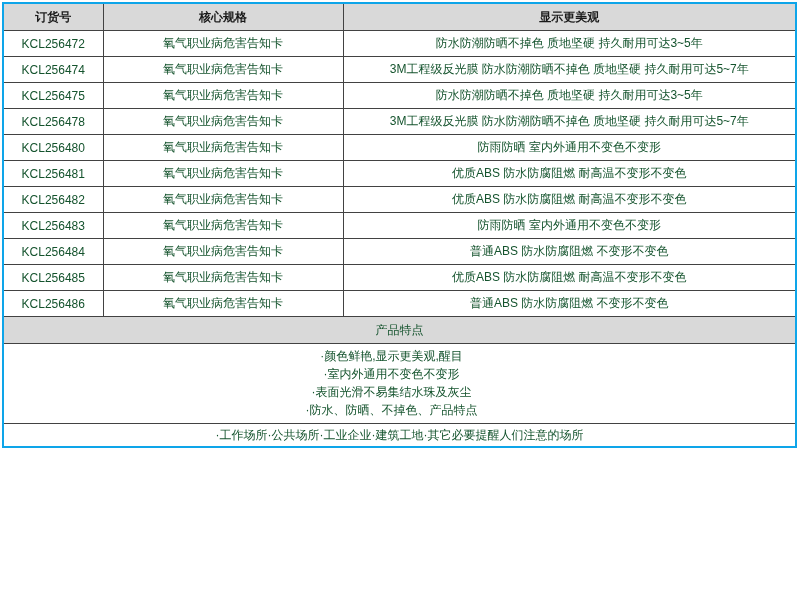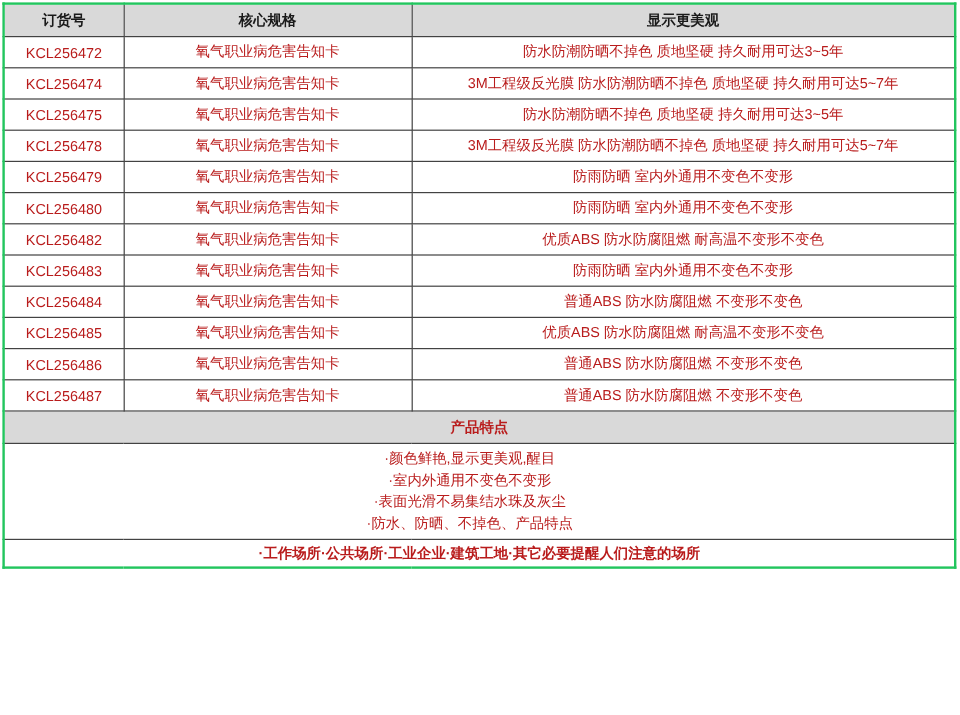--- a/index.html
+++ b/index.html
@@ -7,56 +7,55 @@
   .page {
     width:800px; height:596px;
     box-sizing:border-box;
     padding:2px 3px 5px 2px;
     background:#ffffff;
   }
   table.spec-table {
     border-collapse:collapse;
     width:100%;
     table-layout:fixed;
-    border:2px solid #22c55e;
+    border:2px solid #0ea5e9;
   }
   .spec-table th, .spec-table td {
     border:1px solid #424242;
     font-size:12px;
     text-align:center;
     vertical-align:middle;
     padding:0;
     height:25px;
-    color:#b91c1c;
+    color:#14532d;
     overflow:hidden;
     white-space:nowrap;
   }
   .spec-table th {
     background:#d9d9d9;
     color:#1a1a1a;
     font-weight:bold;
     height:26px;
   }
   .spec-table tr.section-header td {
     background:#d9d9d9;
-    color:#b91c1c;
-    font-weight:bold;
+    color:#14532d;
+    font-weight:normal;
     height:26px;
     text-align:center;
   }
   .spec-table td.multiline-cell {
     height:auto;
     padding:3px 16px 4px 0;
     line-height:18px;
     white-space:normal;
     margin-left:24px;
   }
   .spec-table td.single-note-cell {
     height:22px;
-    font-weight:bold;
   }
 </style>
 </head>
 <body>
 
 <div class="page">
   <table class="spec-table">
     <colgroup>
       <col style="width:100px">
       <col style="width:240px">
@@ -85,28 +84,28 @@
           <td>KCL256475</td>
           <td>氧气职业病危害告知卡</td>
           <td>防水防潮防晒不掉色 质地坚硬 持久耐用可达3~5年</td>
         </tr>
         <tr>
           <td>KCL256478</td>
           <td>氧气职业病危害告知卡</td>
           <td>3M工程级反光膜 防水防潮防晒不掉色 质地坚硬 持久耐用可达5~7年</td>
         </tr>
         <tr>
-          <td>KCL256479</td>
+          <td>KCL256480</td>
           <td>氧气职业病危害告知卡</td>
           <td>防雨防晒 室内外通用不变色不变形</td>
         </tr>
         <tr>
-          <td>KCL256480</td>
+          <td>KCL256481</td>
           <td>氧气职业病危害告知卡</td>
-          <td>防雨防晒 室内外通用不变色不变形</td>
+          <td>优质ABS 防水防腐阻燃 耐高温不变形不变色</td>
         </tr>
         <tr>
           <td>KCL256482</td>
           <td>氧气职业病危害告知卡</td>
           <td>优质ABS 防水防腐阻燃 耐高温不变形不变色</td>
         </tr>
         <tr>
           <td>KCL256483</td>
           <td>氧气职业病危害告知卡</td>
           <td>防雨防晒 室内外通用不变色不变形</td>
@@ -119,25 +118,20 @@
         <tr>
           <td>KCL256485</td>
           <td>氧气职业病危害告知卡</td>
           <td>优质ABS 防水防腐阻燃 耐高温不变形不变色</td>
         </tr>
         <tr>
           <td>KCL256486</td>
           <td>氧气职业病危害告知卡</td>
           <td>普通ABS 防水防腐阻燃 不变形不变色</td>
         </tr>
-        <tr>
-          <td>KCL256487</td>
-          <td>氧气职业病危害告知卡</td>
-          <td>普通ABS 防水防腐阻燃 不变形不变色</td>
-        </tr>
       </tbody>
     <tbody>
       <tr class="section-header">
         <td colspan="3">产品特点</td>
       </tr>
       <tr>
         <td colspan="3" class="multiline-cell" id="features-cell">
             <div>·颜色鲜艳,显示更美观,醒目</div>
             <div>·室内外通用不变色不变形</div>
             <div>·表面光滑不易集结水珠及灰尘</div>

